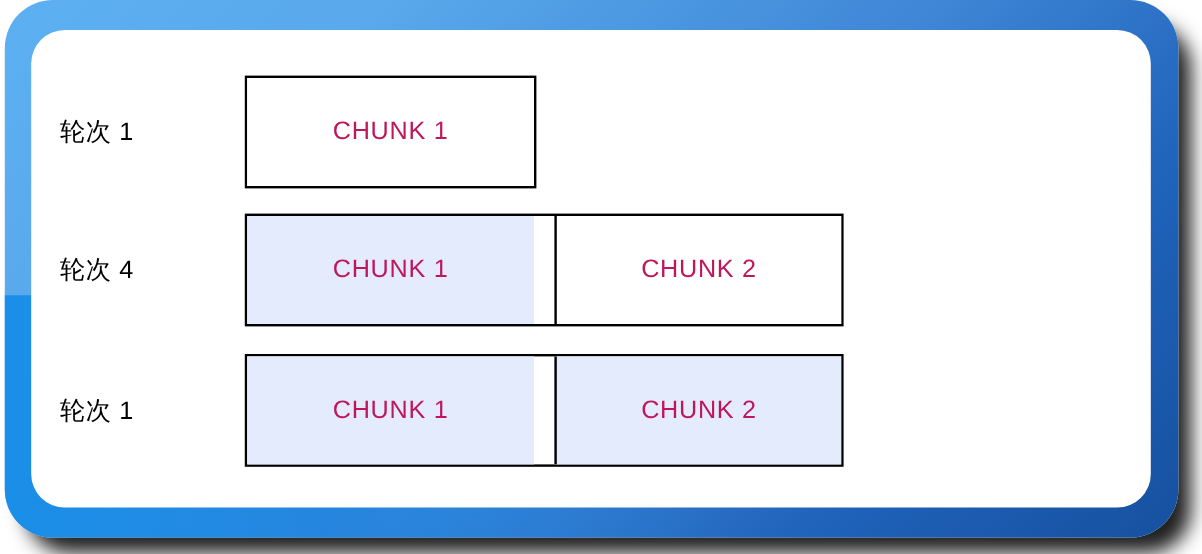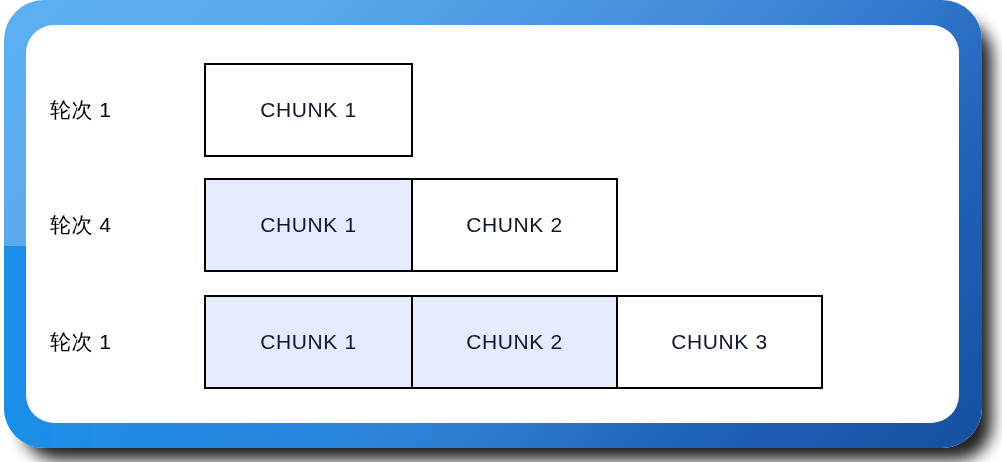--- a/index.html
+++ b/index.html
@@ -95,33 +95,34 @@
   .chunks {
     position: absolute;
     left: 178px;
     height: 90px;
     display: flex;
     align-items: stretch;
     border: 2.5px solid #000000;
     box-sizing: content-box;
   }
   .chunk {
-    width: 205px;
+    width: 239px;
     height: 100%;
     display: flex;
     align-items: center;
     justify-content: center;
     font-size: 21px;
-    color: #0f172a;
+    color: #be185d;
     letter-spacing: 0.6px;
     background: #ffffff;
     box-sizing: border-box;
   }
   .chunk + .chunk {
     border-left: 2.5px solid #000000;
+    margin-left: 17px;
   }
   .chunk.seen {
     background: #e3ebfc;
   }
 
   
   .watermark {
     position: absolute;
     left: 578px;
     top: 396px;
@@ -162,21 +163,20 @@
           <div class="chunk seen">CHUNK 1</div>
           <div class="chunk">CHUNK 2</div>
         </div>
       </div>
 
       <div class="row row-3">
         <div class="row-label">轮次 1</div>
         <div class="chunks">
           <div class="chunk seen">CHUNK 1</div>
           <div class="chunk seen">CHUNK 2</div>
-          <div class="chunk">CHUNK 3</div>
         </div>
       </div>
 
     </div>
 
     <div class="watermark">
 
       <span class="wm-text">公众号 · 银光的学习和思考</span>
     </div>
 

